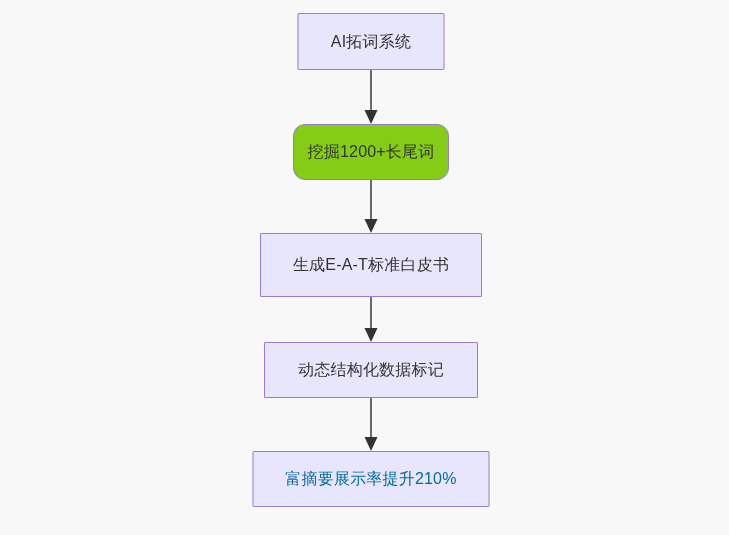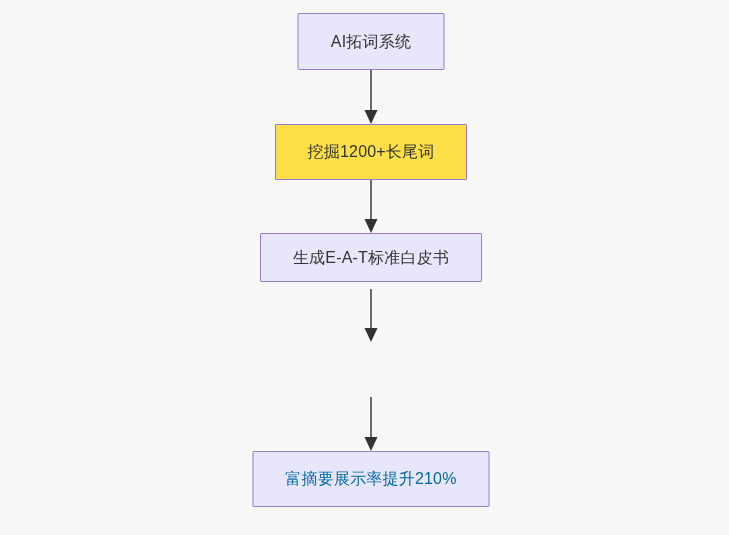--- a/index.html
+++ b/index.html
@@ -83,26 +83,29 @@
     <g>
       <line class="edge-line" x1="371" y1="397" x2="371" y2="441" stroke="#6b6b6b"></line>
       <polygon class="edge-head" points="371,451 364.5,437 377.5,437" fill="#333333"></polygon>
     </g>
   </svg>
 
   <div class="flow-node" id="box-0" style="left: 371px; top: 13px; width: 147px; height: 57px; background: rgb(232, 230, 252); border-color: rgb(154, 123, 208);">
     <span class="flow-node-label" style="color: rgb(51, 51, 51);">AI拓词系统</span>
   </div>
 
-  <div class="flow-node" id="box-1" style="left: 371px; top: 124px; width: 192px; height: 56px; background: #fde047; border-color: rgb(154, 123, 208);">
+  <div class="flow-node" id="box-1" style="left: 371px; top: 124px; width: 156px; height: 56px; background: #84cc16; border-color: rgb(154, 123, 208); border-radius: 12px;">
     <span class="flow-node-label" style="color: rgb(51, 51, 51);">挖掘1200+长尾词</span>
   </div>
 
-  <div class="flow-node" id="box-2" style="left: 371px; top: 233px; width: 222px; height: 49px; background: rgb(232, 230, 252); border-color: rgb(154, 123, 208);">
+  <div class="flow-node" id="box-2" style="left: 371px; top: 233px; width: 222px; height: 64px; background: rgb(232, 230, 252); border-color: rgb(154, 123, 208);">
     <span class="flow-node-label" style="color: rgb(51, 51, 51);">生成E-A-T标准白皮书</span>
   </div>
 
+  <div class="flow-node" id="box-3" style="left: 371px; top: 342px; width: 214px; height: 56px; background: rgb(232, 230, 252); border-color: rgb(154, 123, 208);">
+    <span class="flow-node-label" style="color: rgb(51, 51, 51);">动态结构化数据标记</span>
+  </div>
 
   <div class="flow-node" id="box-4" style="left: 371px; top: 451px; width: 237px; height: 56px; background: rgb(232, 230, 252); border-color: rgb(154, 123, 208);">
     <span class="flow-node-label" style="color: #0369a1;">富摘要展示率提升210%</span>
   </div>
 
 </div>
 
 </body></html>

